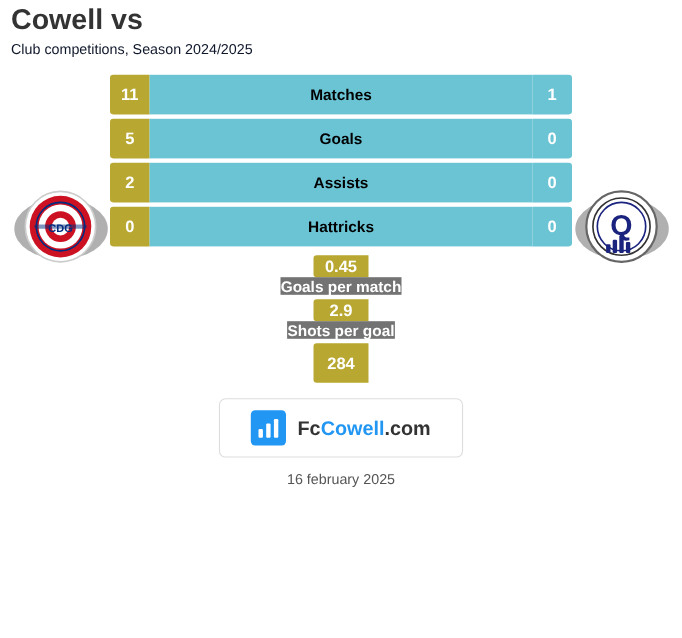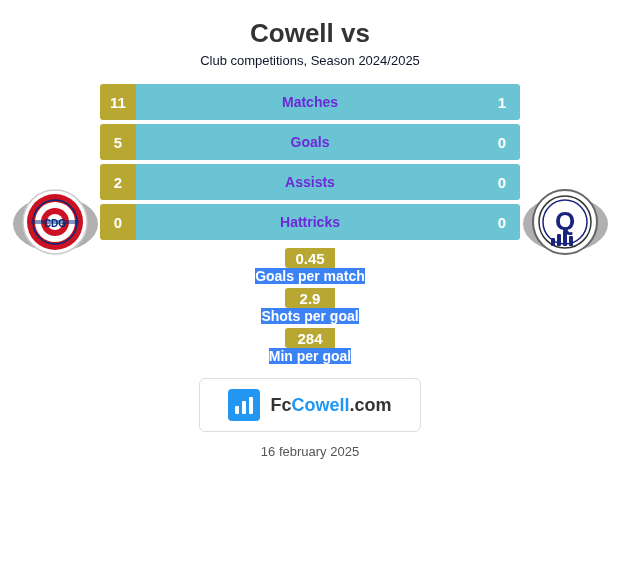--- a/index.html
+++ b/index.html
@@ -16,22 +16,21 @@
       height: 580px;
       background: #fff;
       display: flex;
       flex-direction: column;
       align-items: center;
     }
 
     
     .header {
       width: 100%;
-      text-align: center;
-      padding: 18px 10px 6px;
+      padding: 2px 10px 6px;
     }
     .header-title {
       font-size: 26px;
       font-weight: bold;
       color: #333;
     }
     .header-subtitle {
       font-size: 13px;
       color: #0f172a;
       margin-top: 4px;
@@ -88,21 +87,21 @@
       flex: 1;
       background: #6bc4d4;
       height: 100%;
       display: flex;
       align-items: center;
       justify-content: center;
     }
     .stat-label {
       font-size: 14px;
       font-weight: bold;
-      color: #6d28d9;
+      color: #000000;
     }
     .stat-value-right {
       width: 36px;
       background: #6bc4d4;
       color: #fff;
       font-weight: bold;
       font-size: 15px;
       display: flex;
       align-items: center;
       justify-content: center;
@@ -124,21 +123,21 @@
       font-weight: bold;
       font-size: 15px;
       display: flex;
       align-items: center;
       justify-content: center;
       height: 100%;
       border-radius: 3px 0 0 3px;
     }
     .stat-label-single {
       flex: 1;
-      background: #3b82f6;
+      background: #737373;
       height: 100%;
       display: flex;
       align-items: flex-end;
       justify-content: center;
     }
     .stat-label-single span {
       font-size: 14px;
       font-weight: bold;
       color: #fff;
     }
@@ -299,23 +298,20 @@
 
         <div class="stat-row-single">
           <div class="stat-value-single">2.9</div>
           <div class="stat-label-single">
             <span>Shots per goal</span>
           </div>
         </div>
 
         <div class="stat-row-single">
           <div class="stat-value-single">284</div>
-          <div class="stat-label-single">
-            <span>Min per goal</span>
-          </div>
         </div>
       </div>
 
     </div>
 
     <div class="logo-right">
       <div class="logo-wrapper">
         <div class="logo-bg-gray"></div>
         <div class="logo-img">
           <svg width="68" height="68" viewBox="0 0 68 68">

